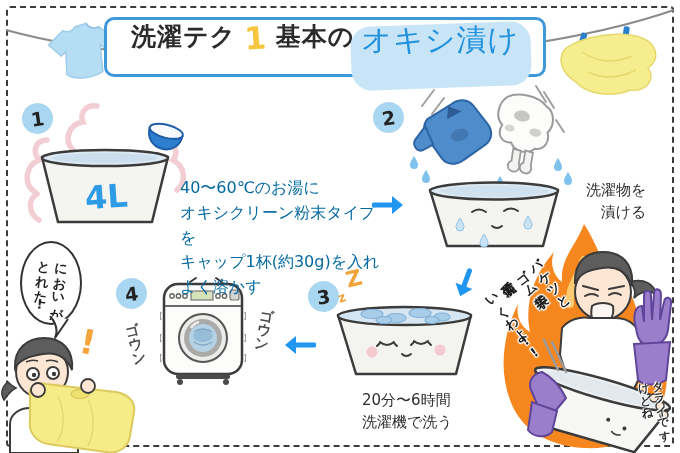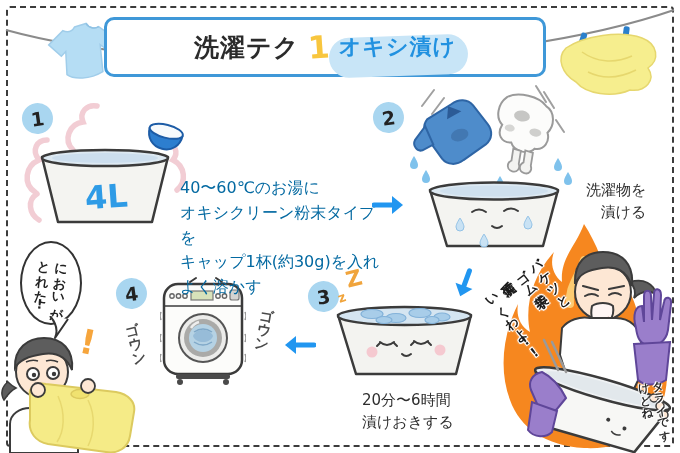--- a/index.html
+++ b/index.html
@@ -5,27 +5,27 @@
   html,body{margin:0;padding:0;background:#fff;}
   .canvas{position:relative;width:680px;height:453px;background:#fff;overflow:hidden;
           font-family:"DejaVu Sans","Liberation Sans",sans-serif;color:#2e2e2e;}
   .abs{position:absolute;}
   .frame{position:absolute;inset:6px;border:2px dashed #3c3c3c;border-radius:4px;z-index:1;}
   .z2{z-index:2;} .z3{z-index:3;} .z4{z-index:4;} .z5{z-index:5;}
   .preline{white-space:pre-line;}
   .vtext{writing-mode:vertical-rl;text-orientation:upright;white-space:pre-line;}
   
   .banner{left:104px;top:17px;width:436px;height:54px;background:#fff;border:3px solid #3f98d8;
-          border-radius:10px;display:flex;align-items:center;justify-content:center;gap:7px;overflow:visible;}
+          border-radius:10px;display:flex;justify-content:center;gap:7px;overflow:visible;}
   .t-black{font-size:25px;font-weight:700;color:#2b2b2b;letter-spacing:1px;}
   .t-num{font-size:31px;font-weight:800;color:#f8c63e;transform:rotate(-4deg);margin:0 2px;}
   .t-hl-wrap{position:relative;display:inline-block;}
   .t-blob{position:absolute;left:-10px;right:-12px;top:4px;bottom:-14px;background:#c8e5f7;
           border-radius:20px;transform:rotate(-2deg);}
-  .t-hl{position:relative;font-size:22px;font-weight:700;color:#2191e0;letter-spacing:1px;}
+  .t-hl{position:relative;font-size:30px;font-weight:400;color:#2191e0;letter-spacing:1px;}
   
   .badge{width:31px;height:31px;border-radius:50%;background:#a9d6f0;display:flex;align-items:center;
          justify-content:center;font-size:19px;font-weight:800;color:#222;transform:rotate(-8deg);}
   .step-text{font-size:15px;line-height:1.45;color:#2e2e2e;}
   .desc{font-size:16px;line-height:1.55;color:#0369a1;width:200px;}
   
   .zbig{font-size:22px;font-weight:800;color:#f0a43c;transform:rotate(-14deg);}
   .zsmall{font-size:13px;font-weight:800;color:#f0a43c;transform:rotate(-20deg);}
   .goun{font-size:14px;font-weight:700;color:#4a4a4a;line-height:1.15;}
   .goun-l{transform:rotate(-14deg);} .goun-r{transform:rotate(10deg);}
@@ -63,20 +63,21 @@
     <g transform="translate(76,4) rotate(8)">
       <rect width="6" height="14" rx="2" fill="#2b80cc"></rect>
       </g>
     <path d="M18,26 C36,14 72,8 94,16 C110,22 112,38 100,46 C108,58 98,70 82,68 C64,76 38,72 28,60 C14,52 8,36 18,26 Z" fill="#f6ee8e" stroke="#e6d76e" stroke-width="1.5"></path>
     <path d="M34,30 C48,40 66,42 84,34 M40,50 C56,58 72,56 88,48" fill="none" stroke="#e6d76e" stroke-width="1.5"></path>
   </svg>
 
   <div class="abs banner z4">
     <span class="t-black">洗濯テク</span>
     <span class="t-num">1</span>
+    <span class="t-black">基本の</span>
     <span class="t-hl-wrap">
       <span class="t-blob"></span>
       <span class="t-hl">オキシ漬け</span>
     </span>
   </div>
 
   <div class="abs badge z4" style="left:22px;top:103px;">
     <span>1</span>
   </div>
 
@@ -188,21 +189,21 @@
     <g fill="none" stroke="#3b3b3b" stroke-width="2" stroke-linecap="round">
       <path d="M48,40 Q55,46 62,40 M48,41 l-3,3 M62,41 l3,3"></path>
       <path d="M82,39 Q89,45 96,39 M82,40 l-3,3 M96,40 l3,3"></path>
       <path d="M70,52 Q74,56 79,52"></path>
     </g>
     <circle cx="40" cy="50" r="5.5" fill="#f5c9d0"></circle>
     <circle cx="108" cy="48" r="5.5" fill="#f5c9d0"></circle>
   </svg>
 
   <div class="abs step-text preline z4" style="left:362px;top:390px;">20分〜6時間
-漬けおきする</div>
+洗濯機で洗う</div>
 
   <div class="abs badge z4" style="left:116px;top:278px;">
     <span>4</span>
   </div>
 
   <svg class="abs z3" style="left:160px;top:276px;" width="86" height="112" viewBox="0 0 86 112">
     <path d="M30,6 l6,-4 M56,2 l6,4" stroke="#3b3b3b" stroke-width="2" stroke-linecap="round"></path>
     <rect x="4" y="8" width="78" height="90" rx="14" fill="#fcfcfa" stroke="#3b3b3b" stroke-width="2.5"></rect>
     <path d="M4,30 L82,30" stroke="#3b3b3b" stroke-width="1.5"></path>
     <g>

